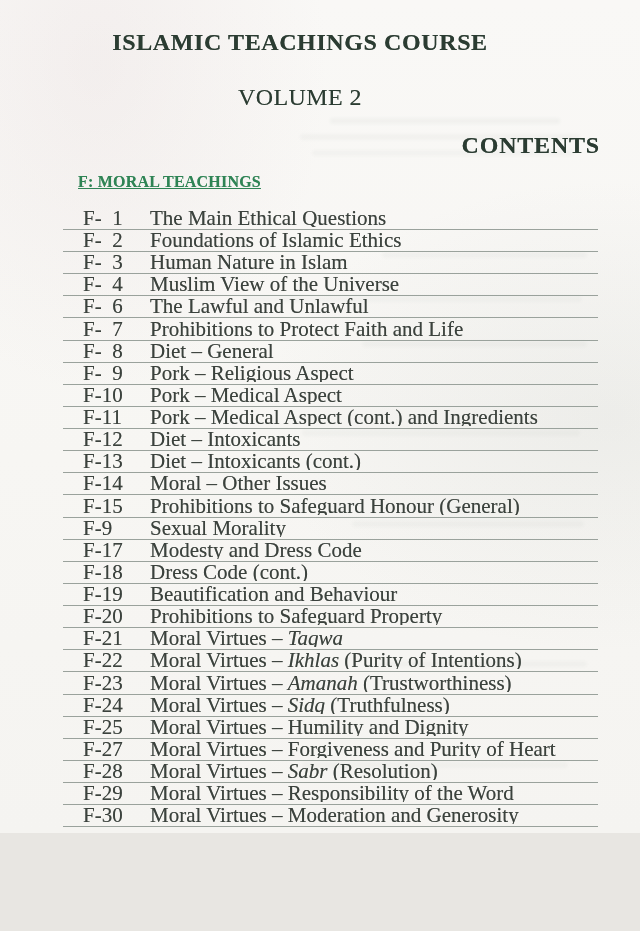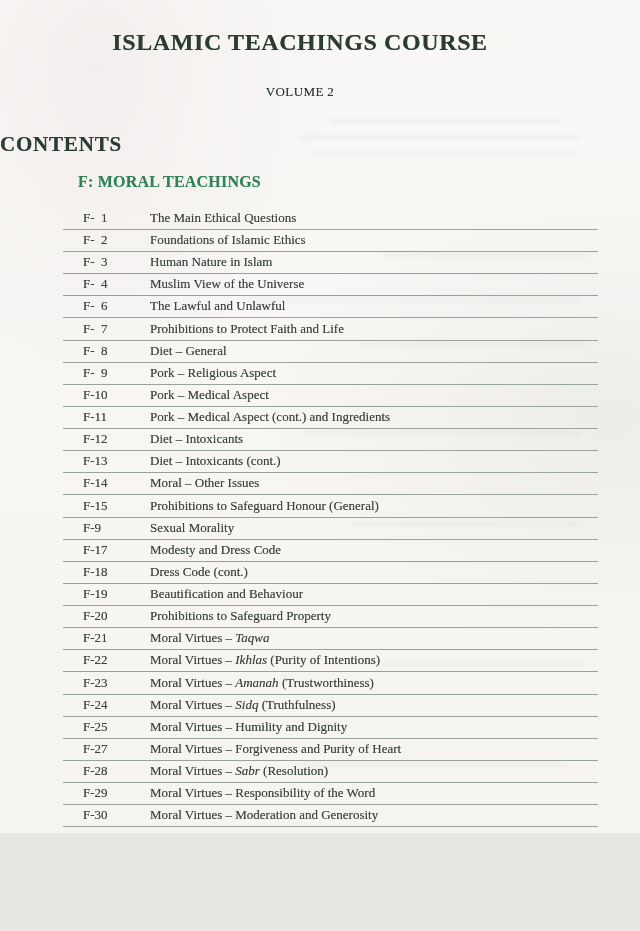--- a/index.html
+++ b/index.html
@@ -18,47 +18,48 @@
   .book-title{
     position:absolute;top:29px;left:0;width:600px;
     text-align:center;
     font-size:24px;font-weight:bold;letter-spacing:.6px;
     color:var(--title-ink,#2b3c32);
     text-shadow:0 0 .6px rgba(43,60,50,.65);
   }
   .volume{
     position:absolute;top:84px;left:0;width:600px;
     text-align:center;
-    font-size:13px;font-weight:normal;letter-spacing:.4px;
+    font-size:24px;font-weight:normal;letter-spacing:.4px;
     color:var(--title-ink,#2b3c32);
     text-shadow:0 0 .5px rgba(43,60,50,.5);
   }
   .contents{
     position:absolute;top:132px;left:0;width:600px;
-    text-align:left;
-    font-size:21px;font-weight:bold;letter-spacing:.8px;
+    text-align:right;
+    font-size:24px;font-weight:bold;letter-spacing:.8px;
     color:var(--title-ink,#2b3c32);
     text-shadow:0 0 .6px rgba(43,60,50,.65);
   }
   .section-heading{
     position:absolute;top:173px;left:78px;
     font-size:16px;font-weight:bold;letter-spacing:.2px;
     color:var(--green,#2f8455);
     text-shadow:0 0 .5px rgba(47,132,85,.55);
+    text-decoration:underline;
   }
   .toc{
     position:absolute;top:207.8px;left:63px;width:535px;
   }
   .toc-row{
     box-sizing:border-box;
     height:22.14px;
     border-bottom:1px solid var(--rule,#9aa29c);
     display:flex;align-items:flex-end;
     padding:0 0 2px 20px;
-    font-size:13px;line-height:18px;
+    font-size:21px;line-height:18px;
     color:var(--ink,#3b423d);
     text-shadow:0 0 .45px rgba(59,66,61,.55);
     white-space:pre;
   }
   .toc-code{display:inline-block;width:67px;flex:0 0 67px;}
   .toc-title{flex:1 1 auto;overflow:hidden;}
   .toc-title i{font-style:italic;}
   .page-number{
     position:absolute;top:888px;left:0;width:600px;
     text-align:center;

